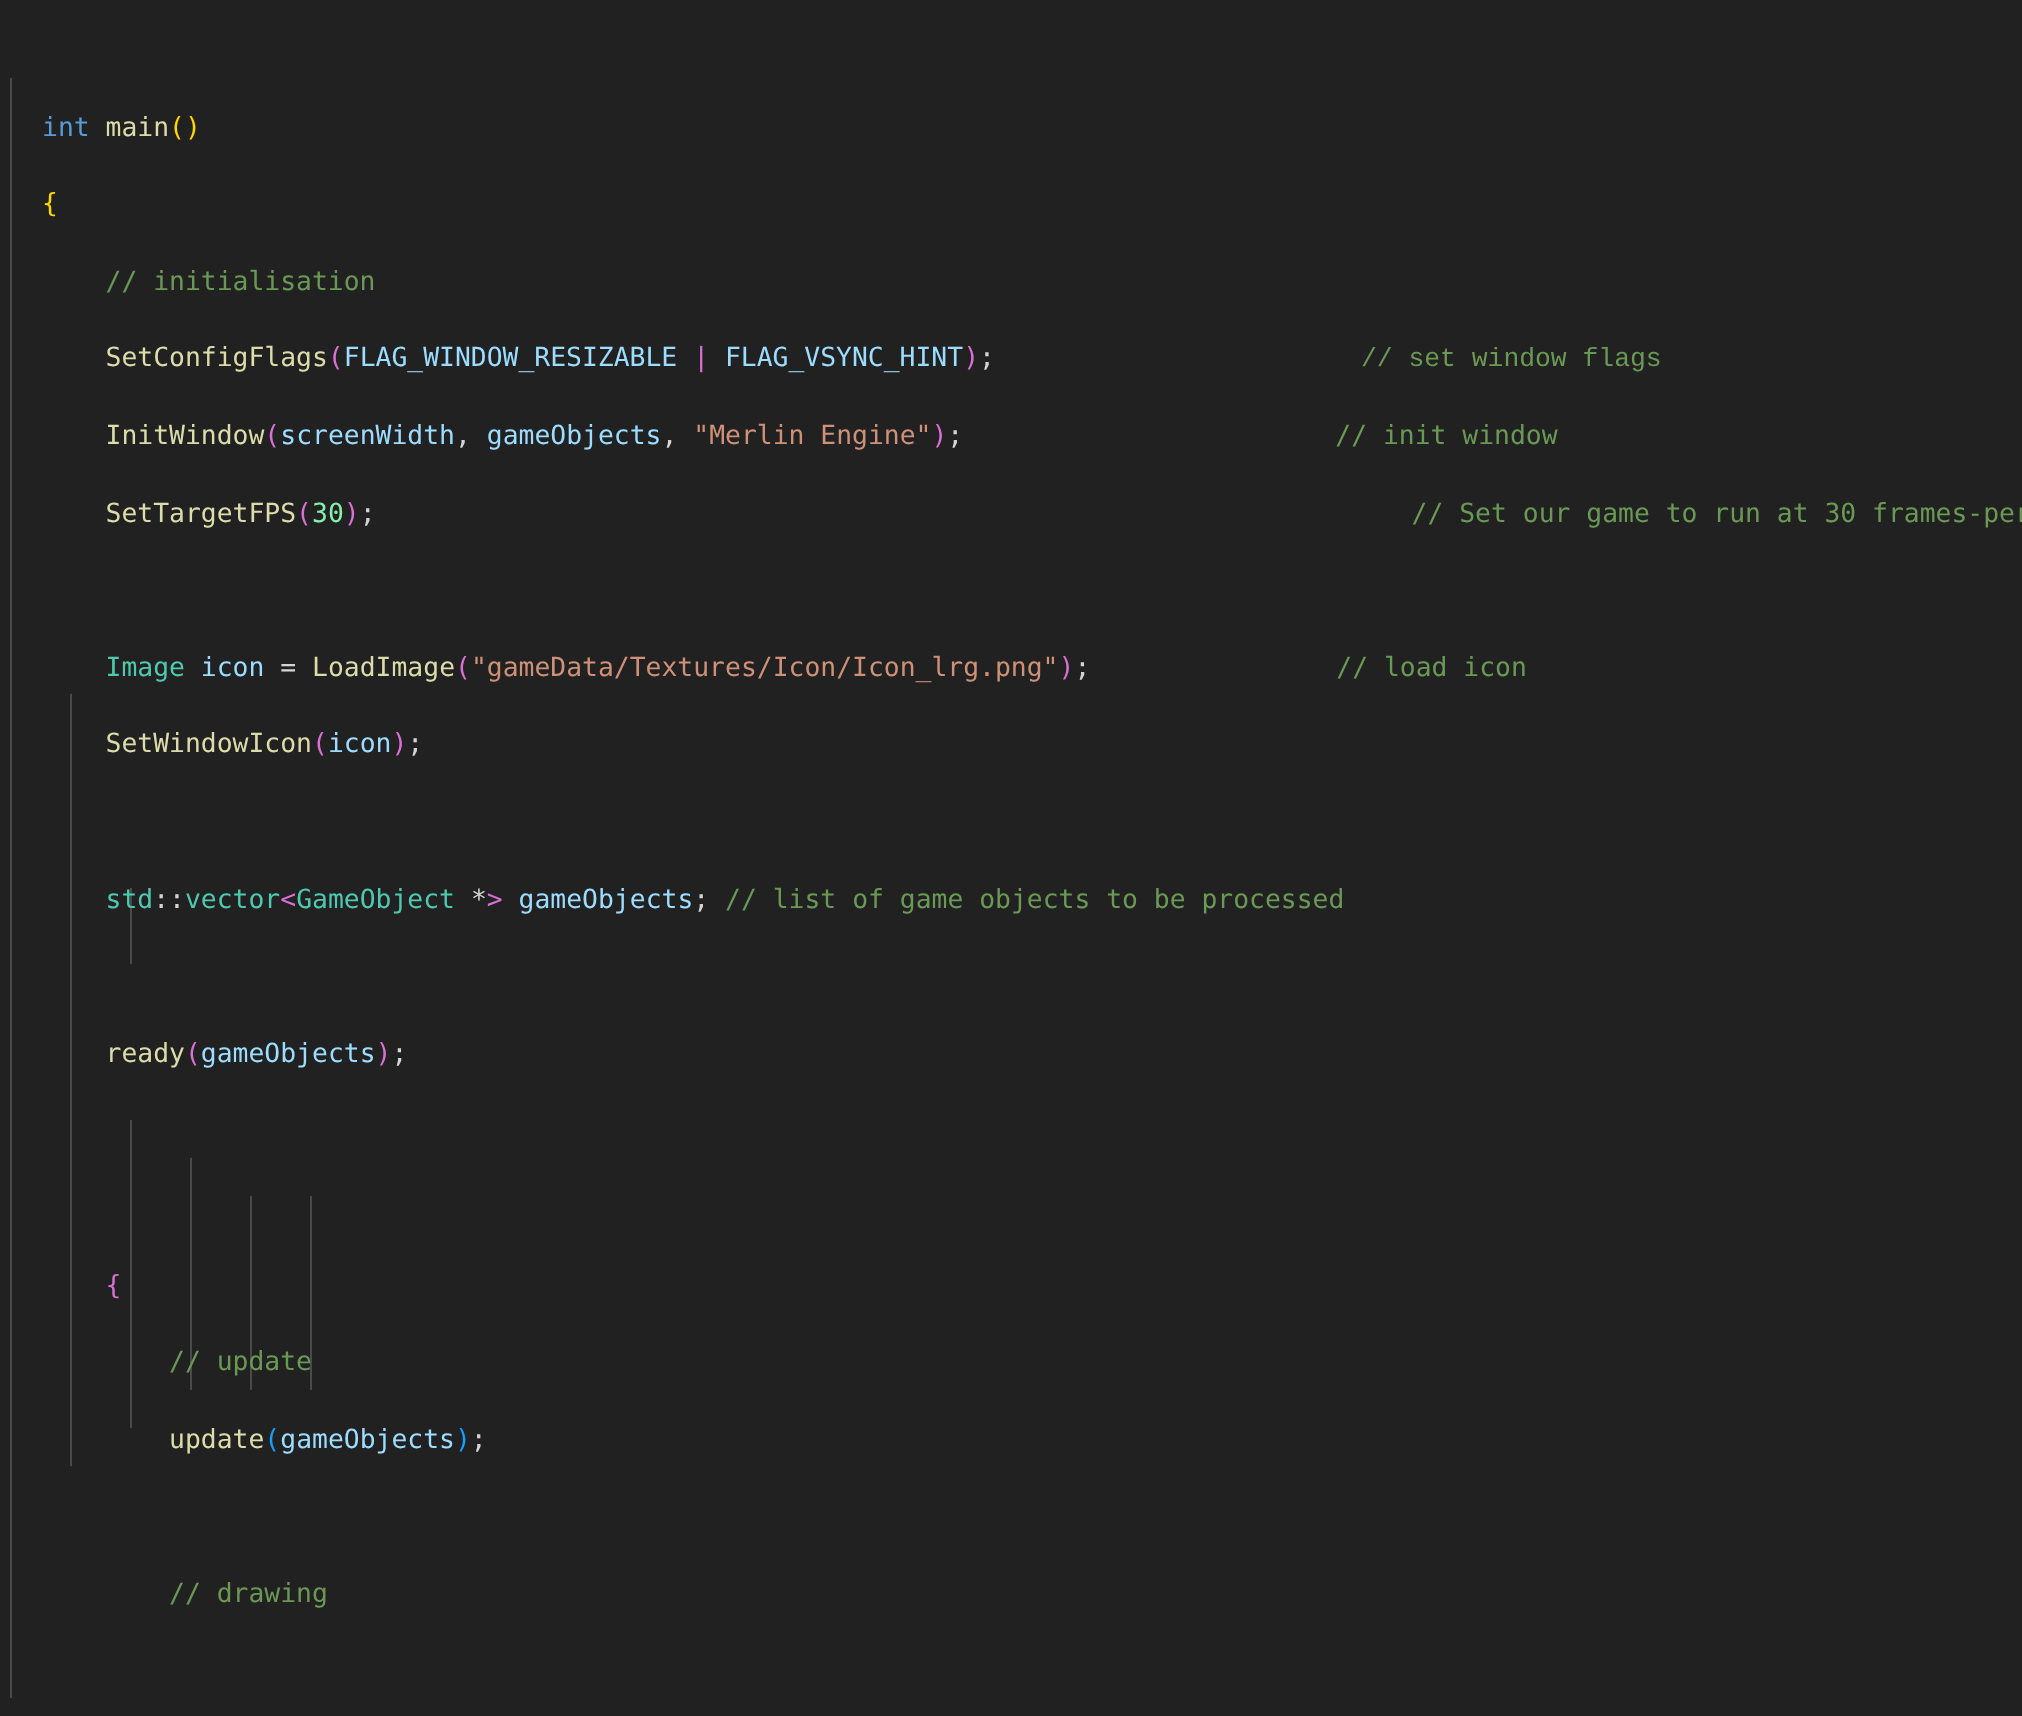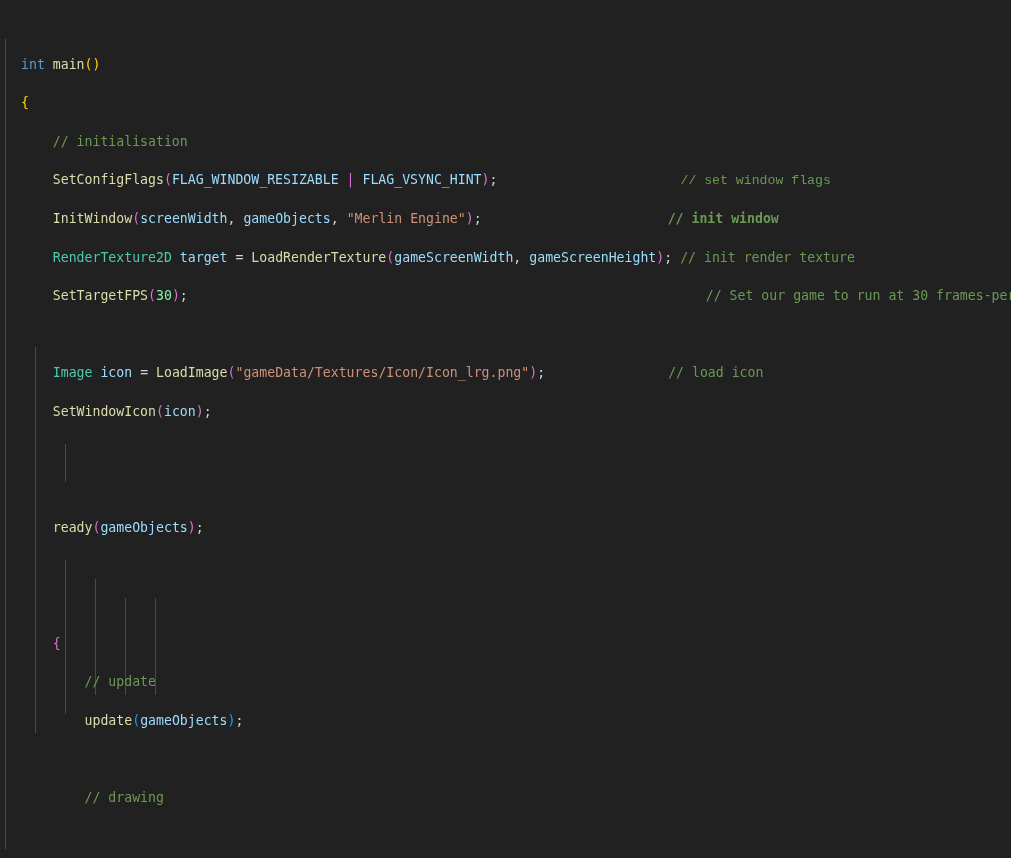--- a/index.html
+++ b/index.html
@@ -86,27 +86,27 @@
       <div class="g" style="left: 125.32px; top: 598.3px; height: 96.5px; background: rgb(74, 74, 74);"></div>
       <div class="g" style="left: 155.4px; top: 598.3px; height: 96.5px; background: rgb(74, 74, 74);"></div>
     </div>
 
   <div id="code">
 
 <div class="line"><span class="type">int</span> <span class="fn">main</span><span class="p0">(</span><span class="p0">)</span></div>
 <div class="line"><span class="p0">{</span></div>
 <div class="line">    <span class="cmt">// initialisation</span></div>
 <div class="line">    <span class="fn">SetConfigFlags</span><span class="p1">(</span><span class="var">FLAG_WINDOW_RESIZABLE</span> <span class="p1">|</span> <span class="var">FLAG_VSYNC_HINT</span><span class="p1">)</span><span class="pl">;</span><span class="cmt" style="padding-left:183px;font-family:Liberation Mono, monospace;">// set window flags</span></div>
-<div class="line">    <span class="fn">InitWindow</span><span class="p1">(</span><span class="var">screenWidth</span><span class="pl">,</span> <span class="var">gameObjects</span><span class="pl">,</span> <span class="str">"Merlin Engine"</span><span class="p1">)</span><span class="pl">;</span><span class="cmt" style="padding-left:186px;font-weight:bold;">// init window</span></div>
-<div class="line">    <span class="cls">RenderTexture2D</span> <span class="var">target</span> <span class="op">=</span> <span class="fn">LoadRenderTexture</span><span class="p1">(</span><span class="var">gameScreenWidth</span><span class="pl">,</span> <span class="var">gameScreenHeight</span><span class="p1">)</span><span class="pl">;</span> <span class="cmt">// init render texture</span></div>
+<div class="line">    <span class="fn">InitWindow</span><span class="p1">(</span><span class="var">screenWidth</span><span class="pl">,</span> <span class="var">gameObjects</span><span class="pl">,</span> <span class="str">"Merlin Engine"</span><span class="p1">)</span><span class="pl">;</span><span class="cmt" style="padding-left:186px;">// init window</span></div>
 <div class="line">    <span class="fn">SetTargetFPS</span><span class="p1">(</span><span class="num">30</span><span class="p1">)</span><span class="pl">;</span><span class="cmt" style="padding-left:518px;">// Set our game to run at 30 frames-per-second</span></div>
 <div class="line"> </div>
 <div class="line">    <span class="cls">Image</span> <span class="var">icon</span> <span class="op">=</span> <span class="fn">LoadImage</span><span class="p1">(</span><span class="str">"gameData/Textures/Icon/Icon_lrg.png"</span><span class="p1">)</span><span class="pl">;</span><span class="cmt" style="padding-left:123px;text-align:center;">// load icon</span></div>
 <div class="line">    <span class="fn">SetWindowIcon</span><span class="p1">(</span><span class="var">icon</span><span class="p1">)</span><span class="pl">;</span></div>
 <div class="line"> </div>
+<div class="line">    <span class="cls">std</span><span class="pl">::</span><span class="cls">vector</span><span class="p1">&lt;</span><span class="cls">GameObject</span> <span class="pl">*</span><span class="p1">&gt;</span> <span class="var">gameObjects</span><span class="pl">;</span> <span class="cmt">// list of game objects to be processed</span></div>
 <div class="line"> </div>
 <div class="line">    <span class="fn">ready</span><span class="p1">(</span><span class="var">gameObjects</span><span class="p1">)</span><span class="pl">;</span></div>
 <div class="line"> </div>
 <div class="line"> </div>
 <div class="line">    <span class="p1">{</span></div>
 <div class="line">        <span class="cmt">// update</span></div>
 <div class="line">        <span class="fn">update</span><span class="p2">(</span><span class="var">gameObjects</span><span class="p2">)</span><span class="pl">;</span></div>
 <div class="line"> </div>
 <div class="line">        <span class="cmt">// drawing</span></div>
 

